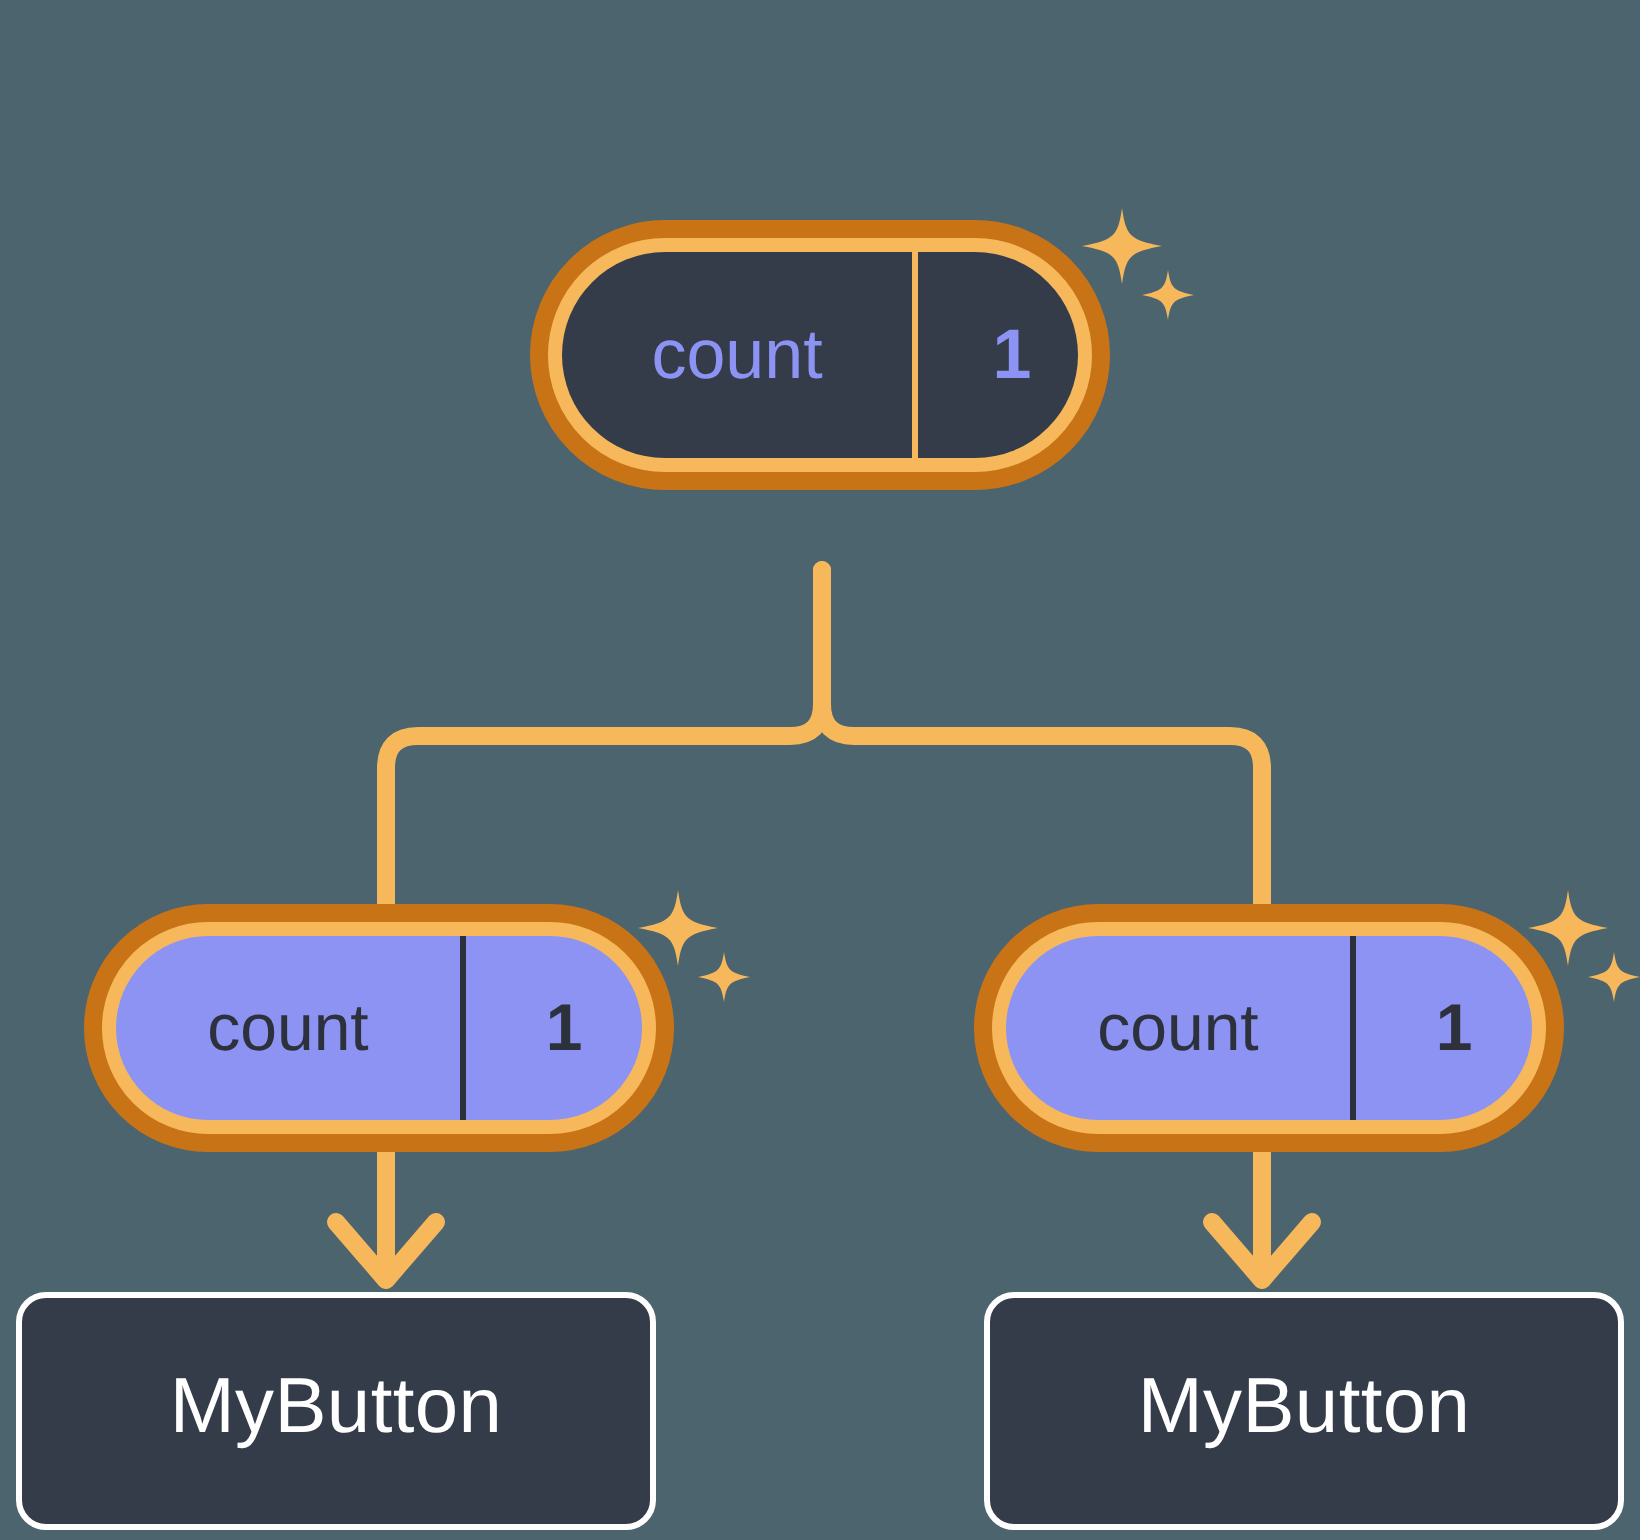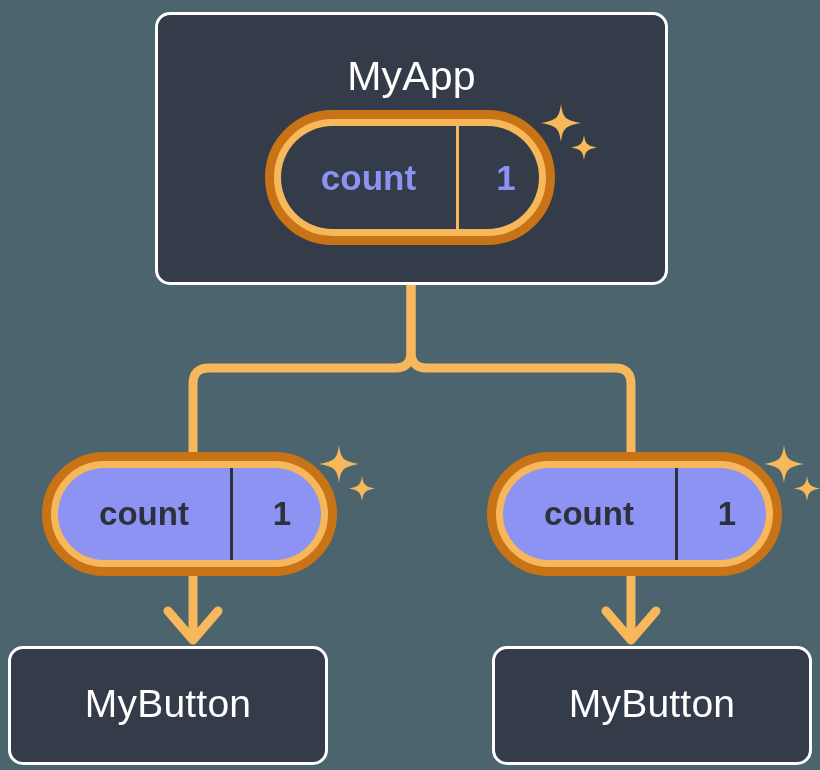--- a/index.html
+++ b/index.html
@@ -99,21 +99,20 @@
     overflow: hidden;
   }
   .pill-cell {
     display: flex;
     align-items: center;
     justify-content: center;
     box-sizing: border-box;
   }
   .pill-key {
     flex: 0 0 auto;
-    font-weight: bold;
   }
   .pill-val {
     flex: 0 0 auto;
     font-weight: bold;
   }
 
   
   #pill-myapp {
     left: 265px;
     top: 110px;
@@ -186,23 +185,20 @@
     <path d="M411,285 L411,352 Q411,368 395,368 L209,368 Q193,368 193,384 L193,452" fill="none" stroke="#f7b85c" stroke-width="9" stroke-linecap="round" stroke-linejoin="round"></path>
     <path d="M411,285 L411,352 Q411,368 427,368 L615,368 Q631,368 631,384 L631,452" fill="none" stroke="#f7b85c" stroke-width="9" stroke-linecap="round" stroke-linejoin="round"></path>
 
     <path d="M193,576 L193,641" fill="none" stroke="#f7b85c" stroke-width="9" stroke-linecap="butt"></path>
     <path d="M168,611 L193,640 L218,611" fill="none" stroke="#f7b85c" stroke-width="9" stroke-linecap="round" stroke-linejoin="round"></path>
 
     <path d="M631,576 L631,641" fill="none" stroke="#f7b85c" stroke-width="9" stroke-linecap="butt"></path>
     <path d="M606,611 L631,640 L656,611" fill="none" stroke="#f7b85c" stroke-width="9" stroke-linecap="round" stroke-linejoin="round"></path>
   </svg>
 
-  <div id="box-myapp" class="comp-box">
-    <div class="comp-title">MyApp</div>
-  </div>
 
   <div id="pill-myapp" class="pill pill-outer">
     <div class="pill-inner">
       <div class="pill-cell pill-key">count</div>
       <div class="pill-cell pill-val">1</div>
     </div>
   </div>
 
   <div id="sparkle-myapp" class="sparkle-group">
     <svg width="66" height="66" viewBox="0 0 66 66">

